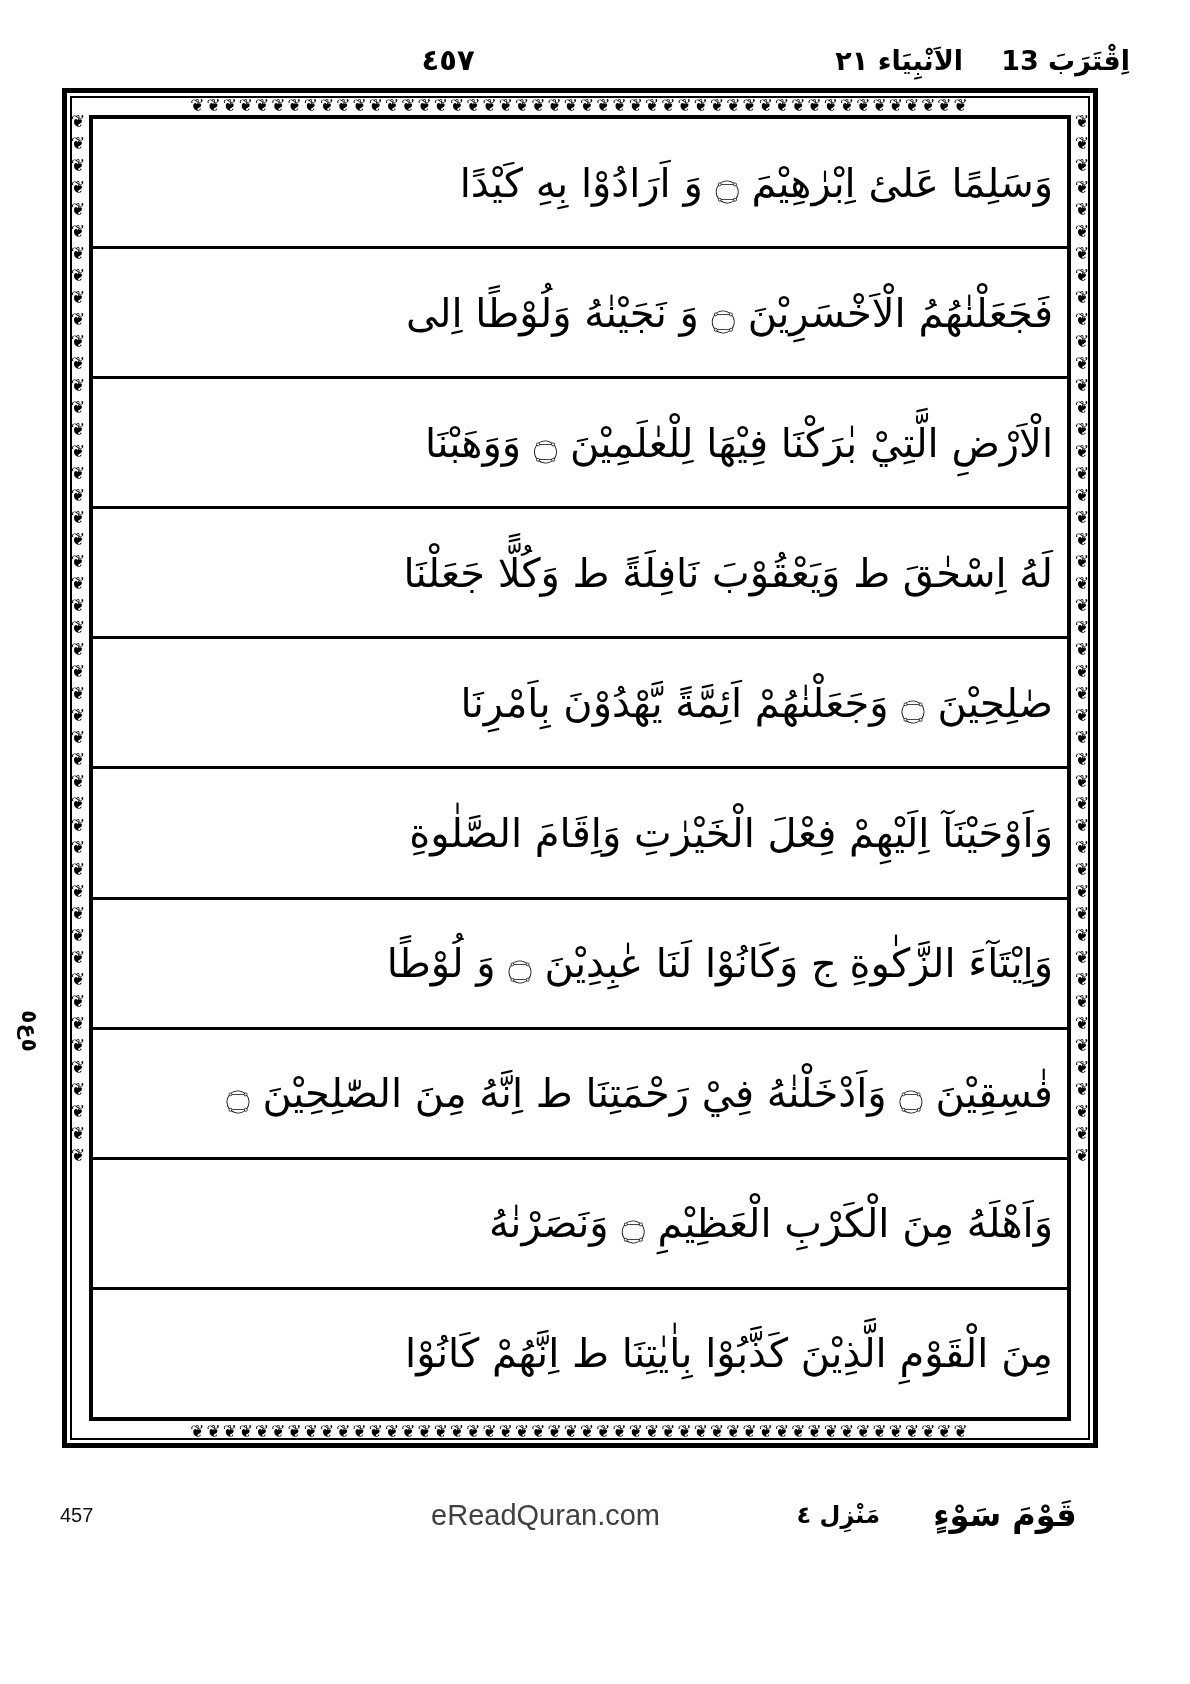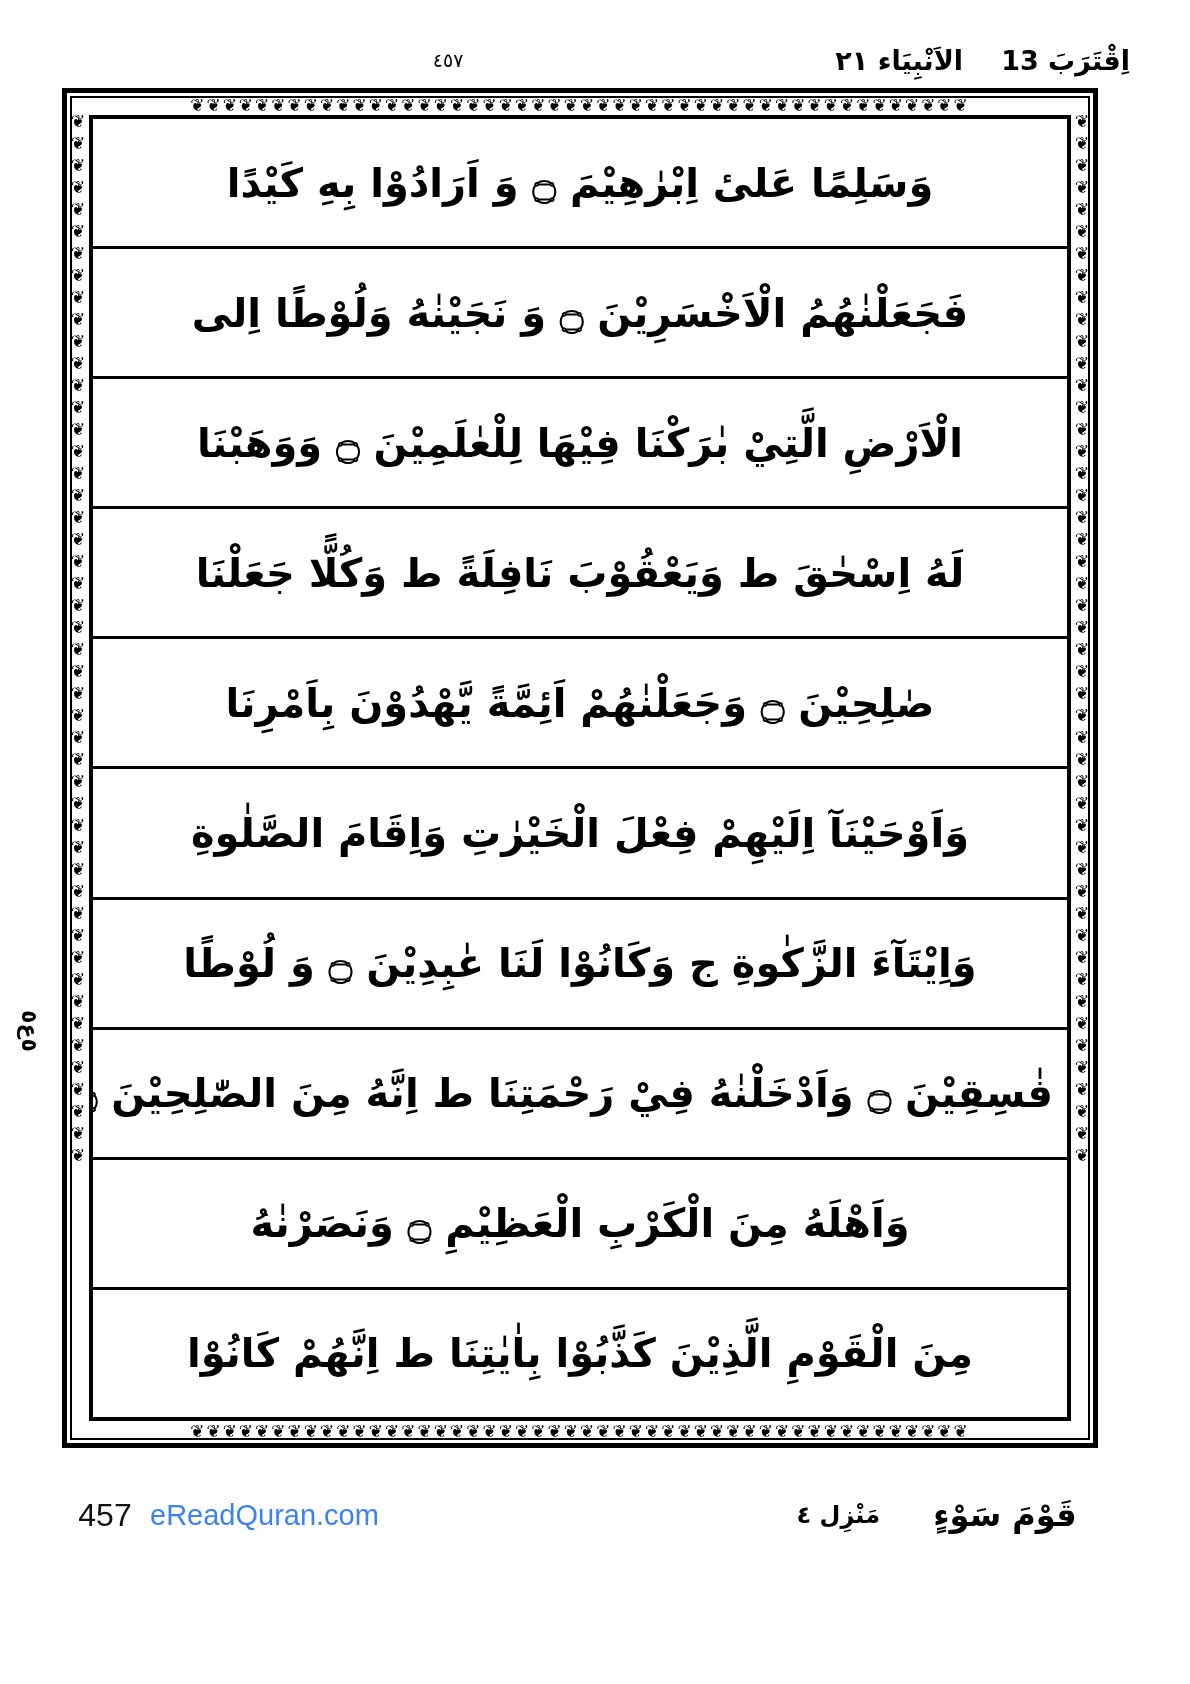--- a/index.html
+++ b/index.html
@@ -29,21 +29,21 @@
     direction: rtl;
   }
   .hdr-item {
     font-family: "DejaVu Sans", sans-serif;
     font-size: 27px;
     font-weight: 700;
     letter-spacing: 0px;
     white-space: nowrap;
   }
   .hdr-right { display: flex; gap: 38px; }
-  .hdr-center { font-size: 19px; font-weight: 400; }
+  .hdr-center { font-size: 29px; font-weight: 700; }
 
   
   .quran-frame {
     position: absolute;
     top: 88px;
     left: 62px;
     width: 1036px;
     height: 1360px;
     box-sizing: border-box;
     border: 5px solid #000;
@@ -97,24 +97,24 @@
     justify-content: center;
     direction: rtl;
     padding: 0 14px;
     box-sizing: border-box;
     overflow: hidden;
   }
   .aya-line:last-child { border-bottom: none; }
   .aya-text {
     font-family: "DejaVu Sans", "Liberation Sans", sans-serif;
     font-size: 40px;
-    font-weight: 700;
+    font-weight: 400;
     line-height: 1.0;
     width: 100%;
-    text-align: center;
+    text-align: right;
     white-space: nowrap;
     transform: scaleX(1.0);
   }
 
   
   .side-marker {
     position: absolute;
     left: 18px;
     font-size: 22px;
     font-weight: 700;
@@ -146,33 +146,33 @@
   }
   .foot-manzil {
     font-size: 24px;
     font-weight: 700;
     flex: 0 0 auto;
     width: 220px;
     text-align: right;
   }
   .foot-brand {
     flex: 1 1 auto;
+    text-align: right;
+    direction: ltr;
+    font-family: "Liberation Sans", sans-serif;
+    font-size: 29px;
+    color: #404040;
+  }
+  .foot-pageno {
+    flex: 0 0 auto;
+    width: 90px;
     text-align: left;
     direction: ltr;
     font-family: "Liberation Sans", sans-serif;
-    font-size: 29px;
-    color: #3b82f6;
-  }
-  .foot-pageno {
-    flex: 0 0 auto;
-    width: 90px;
-    text-align: center;
-    direction: ltr;
-    font-family: "Liberation Sans", sans-serif;
-    font-size: 32px;
+    font-size: 20px;
     color: #111;
   }
 </style>
 </head>
 <body>
 
 <div class="page-header">
   <div class="hdr-right">
     <span class="hdr-item">اِقْتَرَبَ 13</span>
     <span class="hdr-item">الاَنْبِيَاء ٢١</span>

